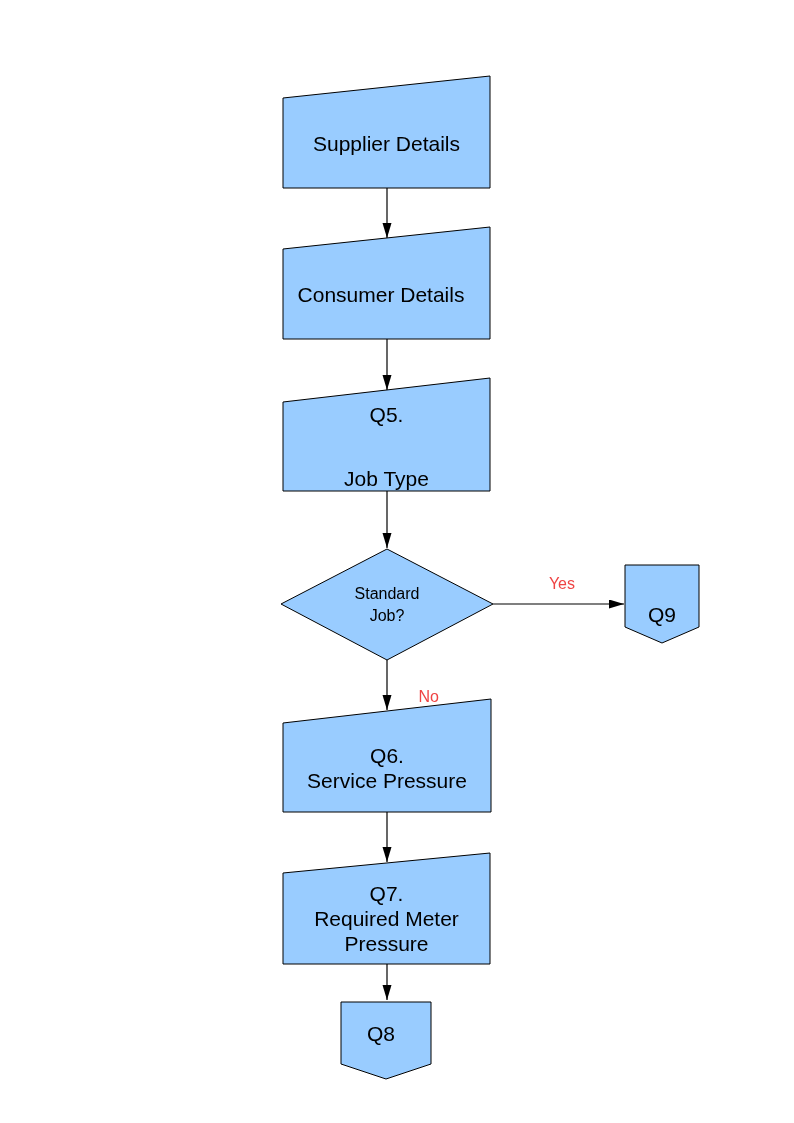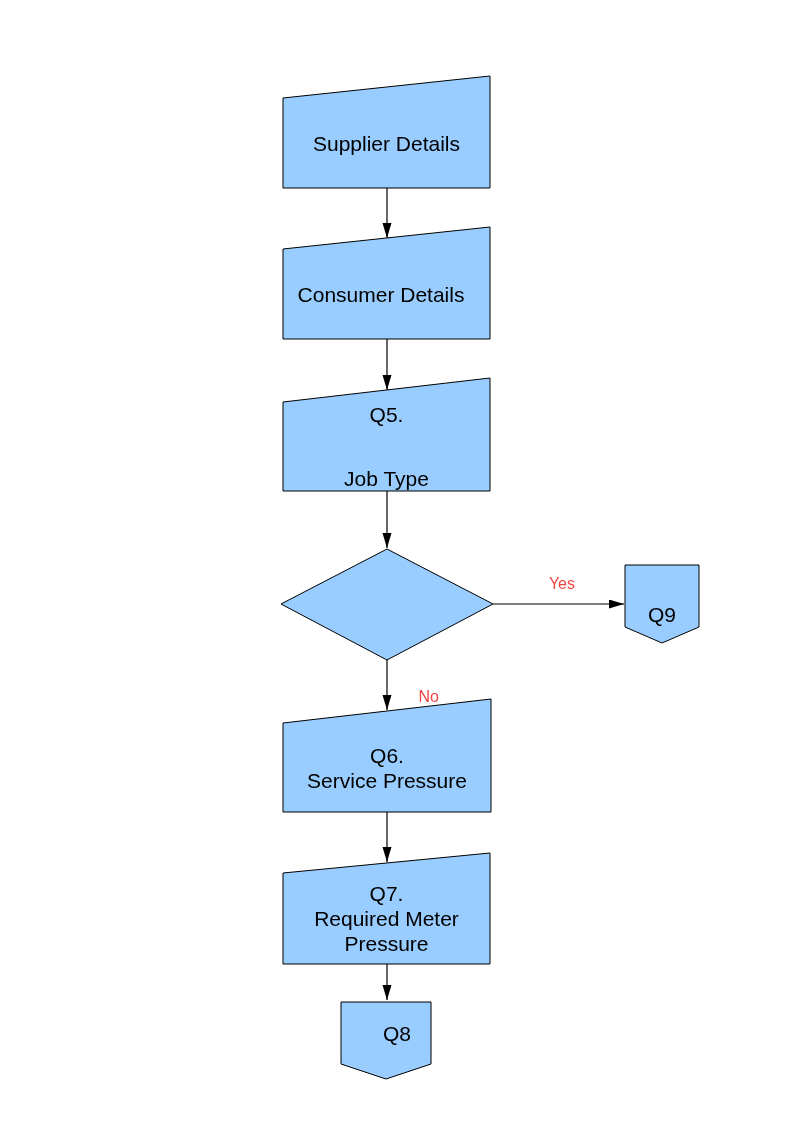--- a/index.html
+++ b/index.html
@@ -45,21 +45,21 @@
     pointer-events: none;
   }
   
   .lbl-supplier { left: 283px; top: 98px;  width: 207px; height: 90px; align-items: center; }
   .lbl-consumer { left: 283px; top: 249px; width: 196px; height: 90px; }
   .lbl-q5       { left: 283px; top: 402px; width: 207px; height: 89px; justify-content: space-between; }
   .lbl-decision { left: 281px; top: 549px; width: 212px; height: 111px; }
   .lbl-q9       { left: 625px; top: 565px; width: 74px;  height: 62px; justify-content: flex-end; }
   .lbl-q6       { left: 283px; top: 723px; width: 208px; height: 89px; }
   .lbl-q7       { left: 283px; top: 873px; width: 207px; height: 91px; }
-  .lbl-q8       { left: 341px; top: 1002px; width: 72px; height: 62px; padding-left: 20px; }
+  .lbl-q8       { left: 325px; top: 1002px; width: 72px; height: 62px; padding-left: 20px; }
   .lbl-yes      { left: 505px; top: 572px; width: 70px; }
   .lbl-no       { left: 394px; top: 685px; width: 45px; }
 </style>
 </head>
 <body>
 
 <div class="page">
 
   <svg class="diagram-canvas" width="794" height="1123" viewBox="0 0 794 1123">
     <defs>
@@ -92,20 +92,24 @@
 
   <div class="node-label lbl-consumer">
     <span>Consumer Details</span>
   </div>
 
   <div class="node-label lbl-q5">
     <span>Q5.</span>
     <span>Job Type</span>
   </div>
 
+  <div class="node-label small lbl-decision">
+    <span>Standard</span>
+    <span>Job?</span>
+  </div>
 
   <div class="node-label lbl-q9">
     <span>Q9</span>
   </div>
 
   <div class="node-label lbl-q6">
     <span>Q6.</span>
     <span>Service Pressure</span>
   </div>
 

